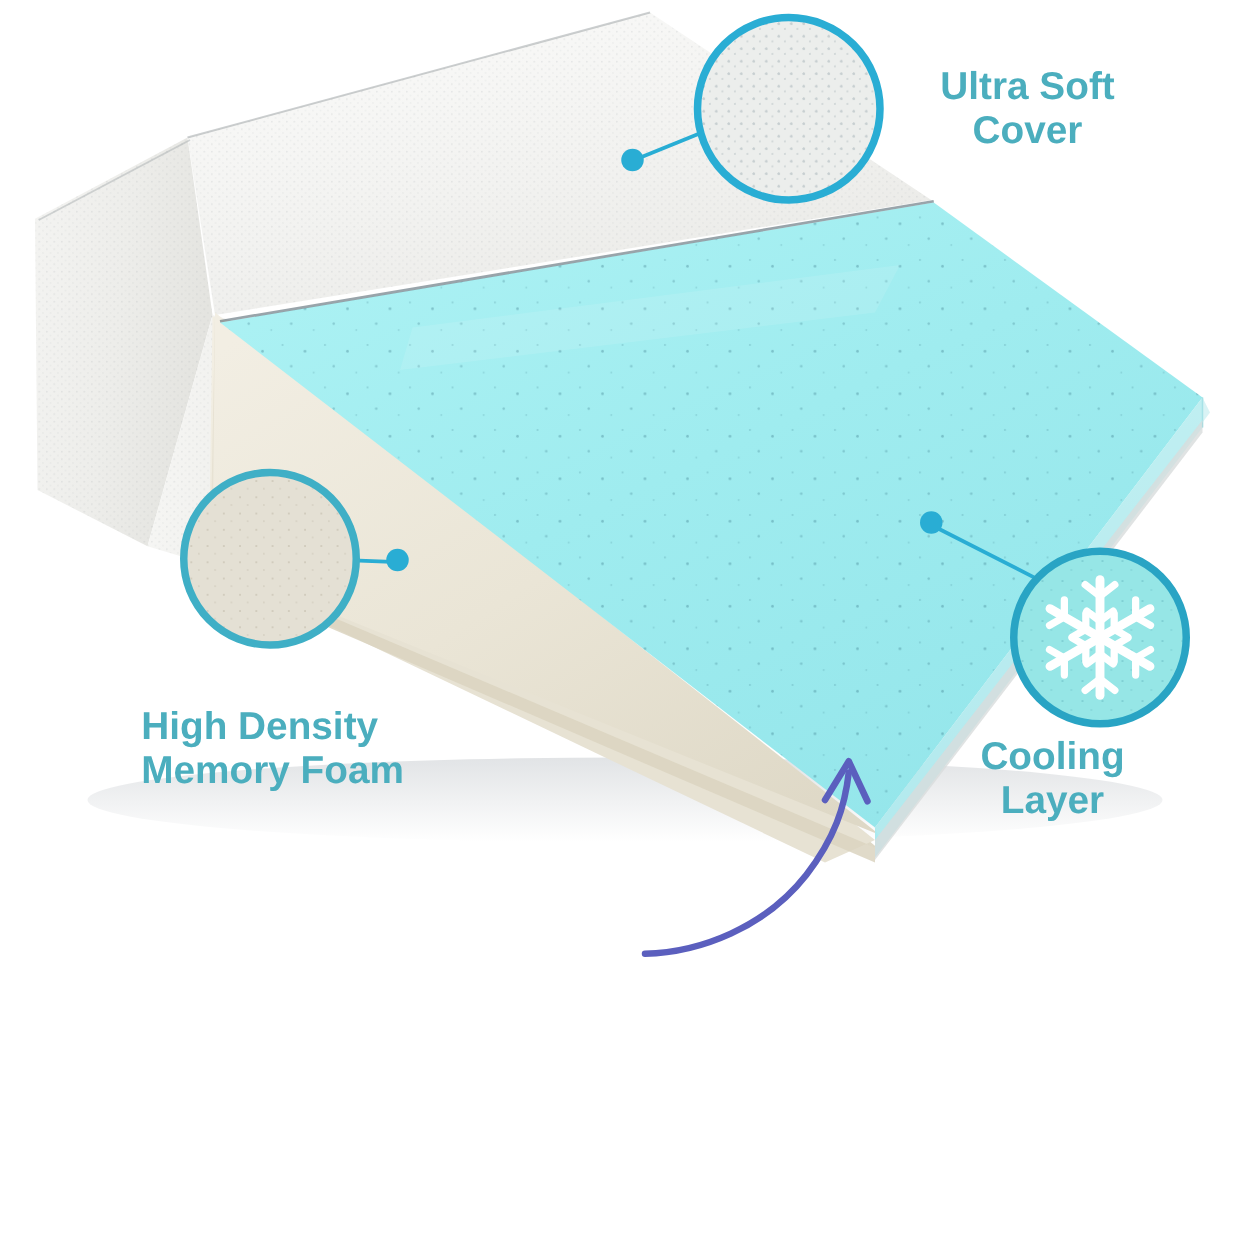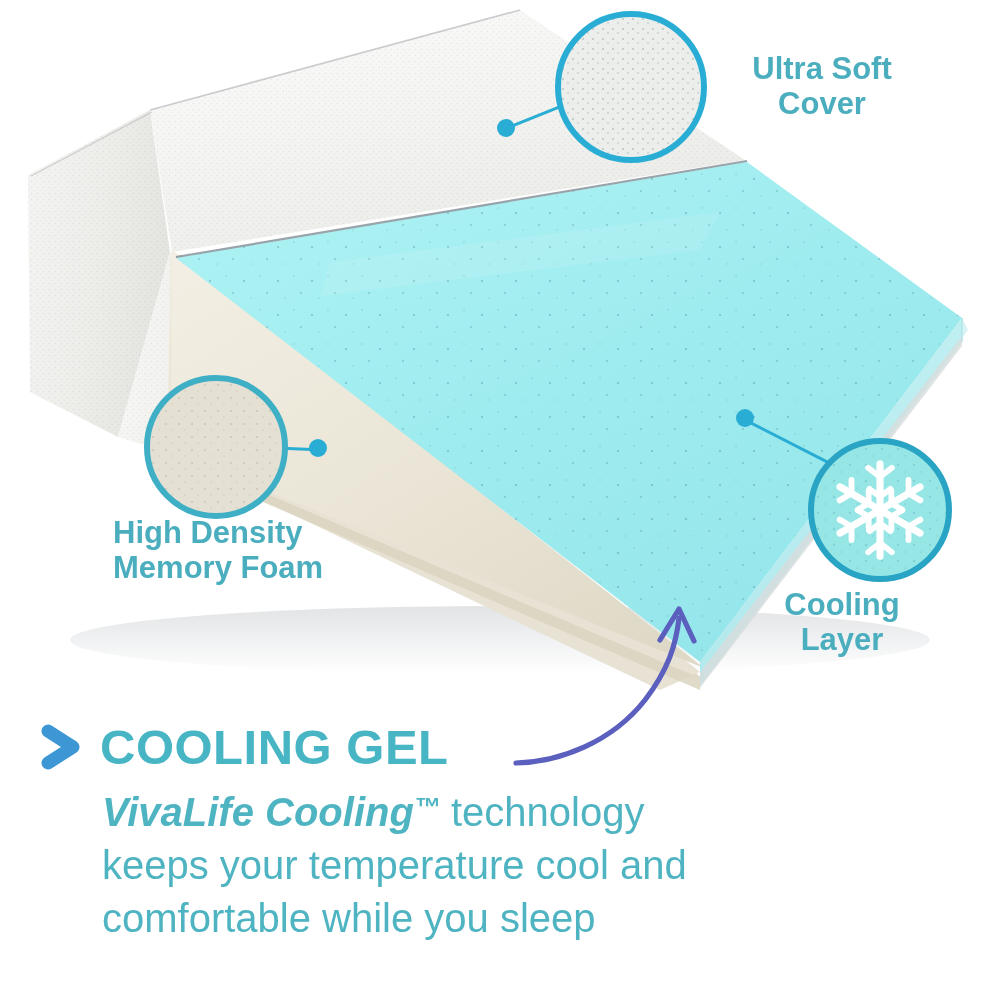--- a/index.html
+++ b/index.html
@@ -263,36 +263,20 @@
         <line x1="71.6" y1="62.5" x2="80.6" y2="57.3"></line>
         <line x1="58.6" y1="55" x2="58.6" y2="64.5"></line>
         <line x1="58.6" y1="55" x2="66.9" y2="50.2"></line>
       </g>
     </svg>
   </div>
 
   <div class="callout-label" style="left:722px; top:52px; width:200px; text-align:center; font-size:31px; color:#4BAEBE;">Ultra Soft
 Cover</div>
 
-  <div class="callout-label" style="left:113px; top:516px; width:300px; text-align:left; font-size:31px; color:#4BAEBE;">High Density
+  <div class="callout-label" style="left:113px; top:564px; width:300px; text-align:left; font-size:31px; color:#4BAEBE;">High Density
 Memory Foam</div>
 
   <div class="callout-label" style="left:752px; top:588px; width:180px; text-align:center; font-size:31px; color:#4BAEBE;">Cooling
 Layer</div>
 
-  <div id="copy-block">
-
-    <div id="headline-row">
-      <svg id="chevron-icon" width="42" height="46" viewBox="0 0 42 46">
-        <path d="M 8,7 L 33,23 L 8,39" fill="none" stroke="#3D97D4" stroke-width="13" stroke-linecap="round" stroke-linejoin="round"></path>
-      </svg>
-      <h1 id="headline" style="color:#47B5C4;">COOLING GEL</h1>
-    </div>
-
-    <p id="body-copy" style="color:#4FB4C2;">
-      <span id="brand-phrase">VivaLife Cooling</span><span id="trademark">™</span><span> technology</span><br>
-      <span>keeps your temperature cool and</span><br>
-      <span>comfortable while you sleep</span>
-    </p>
-
-  </div>
 
 </div>
 
 </body></html>

